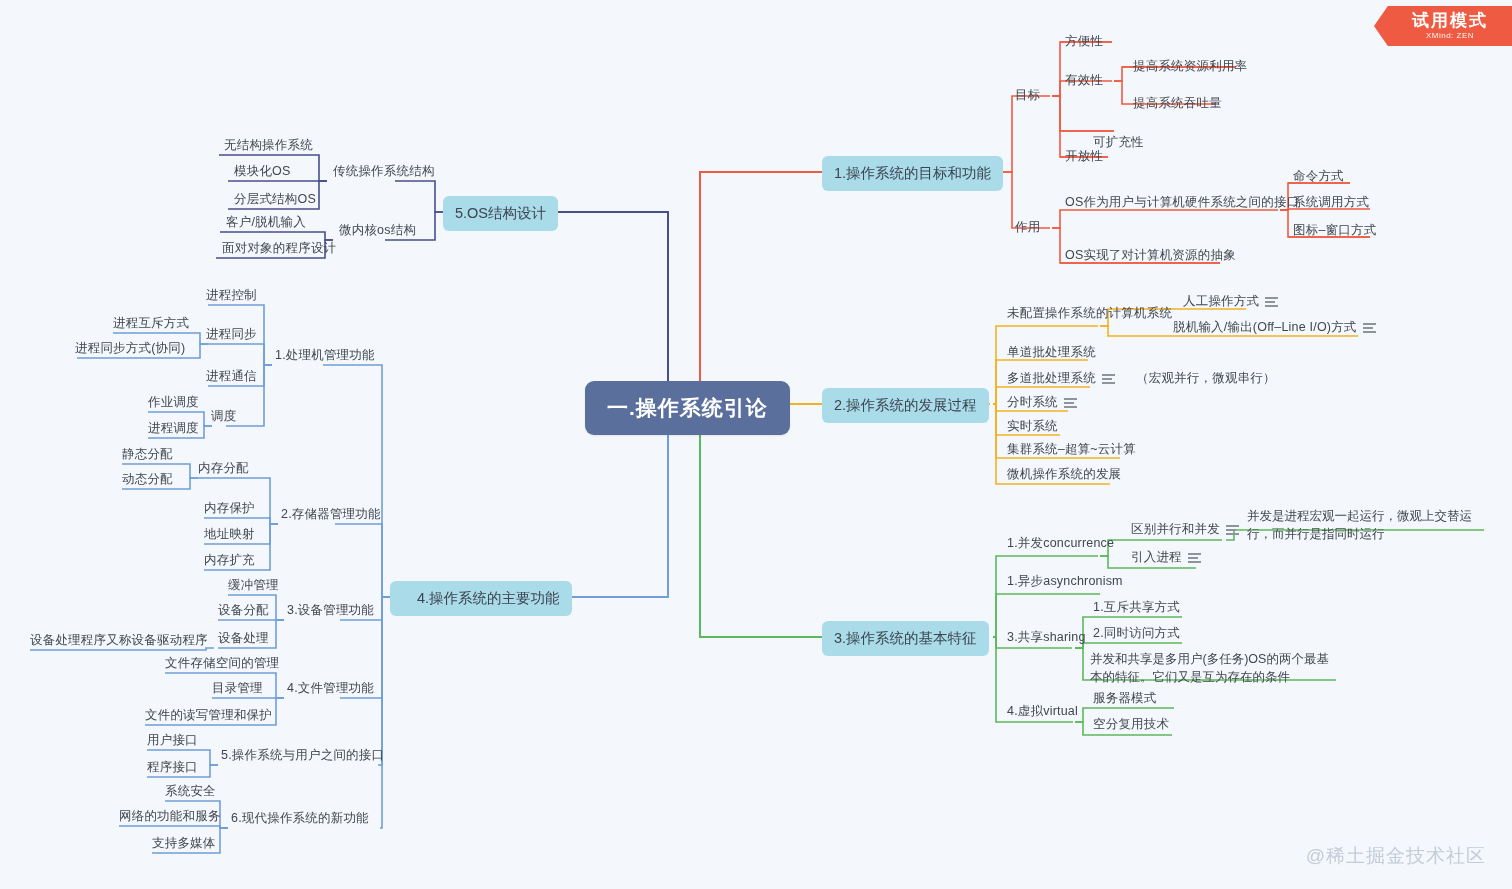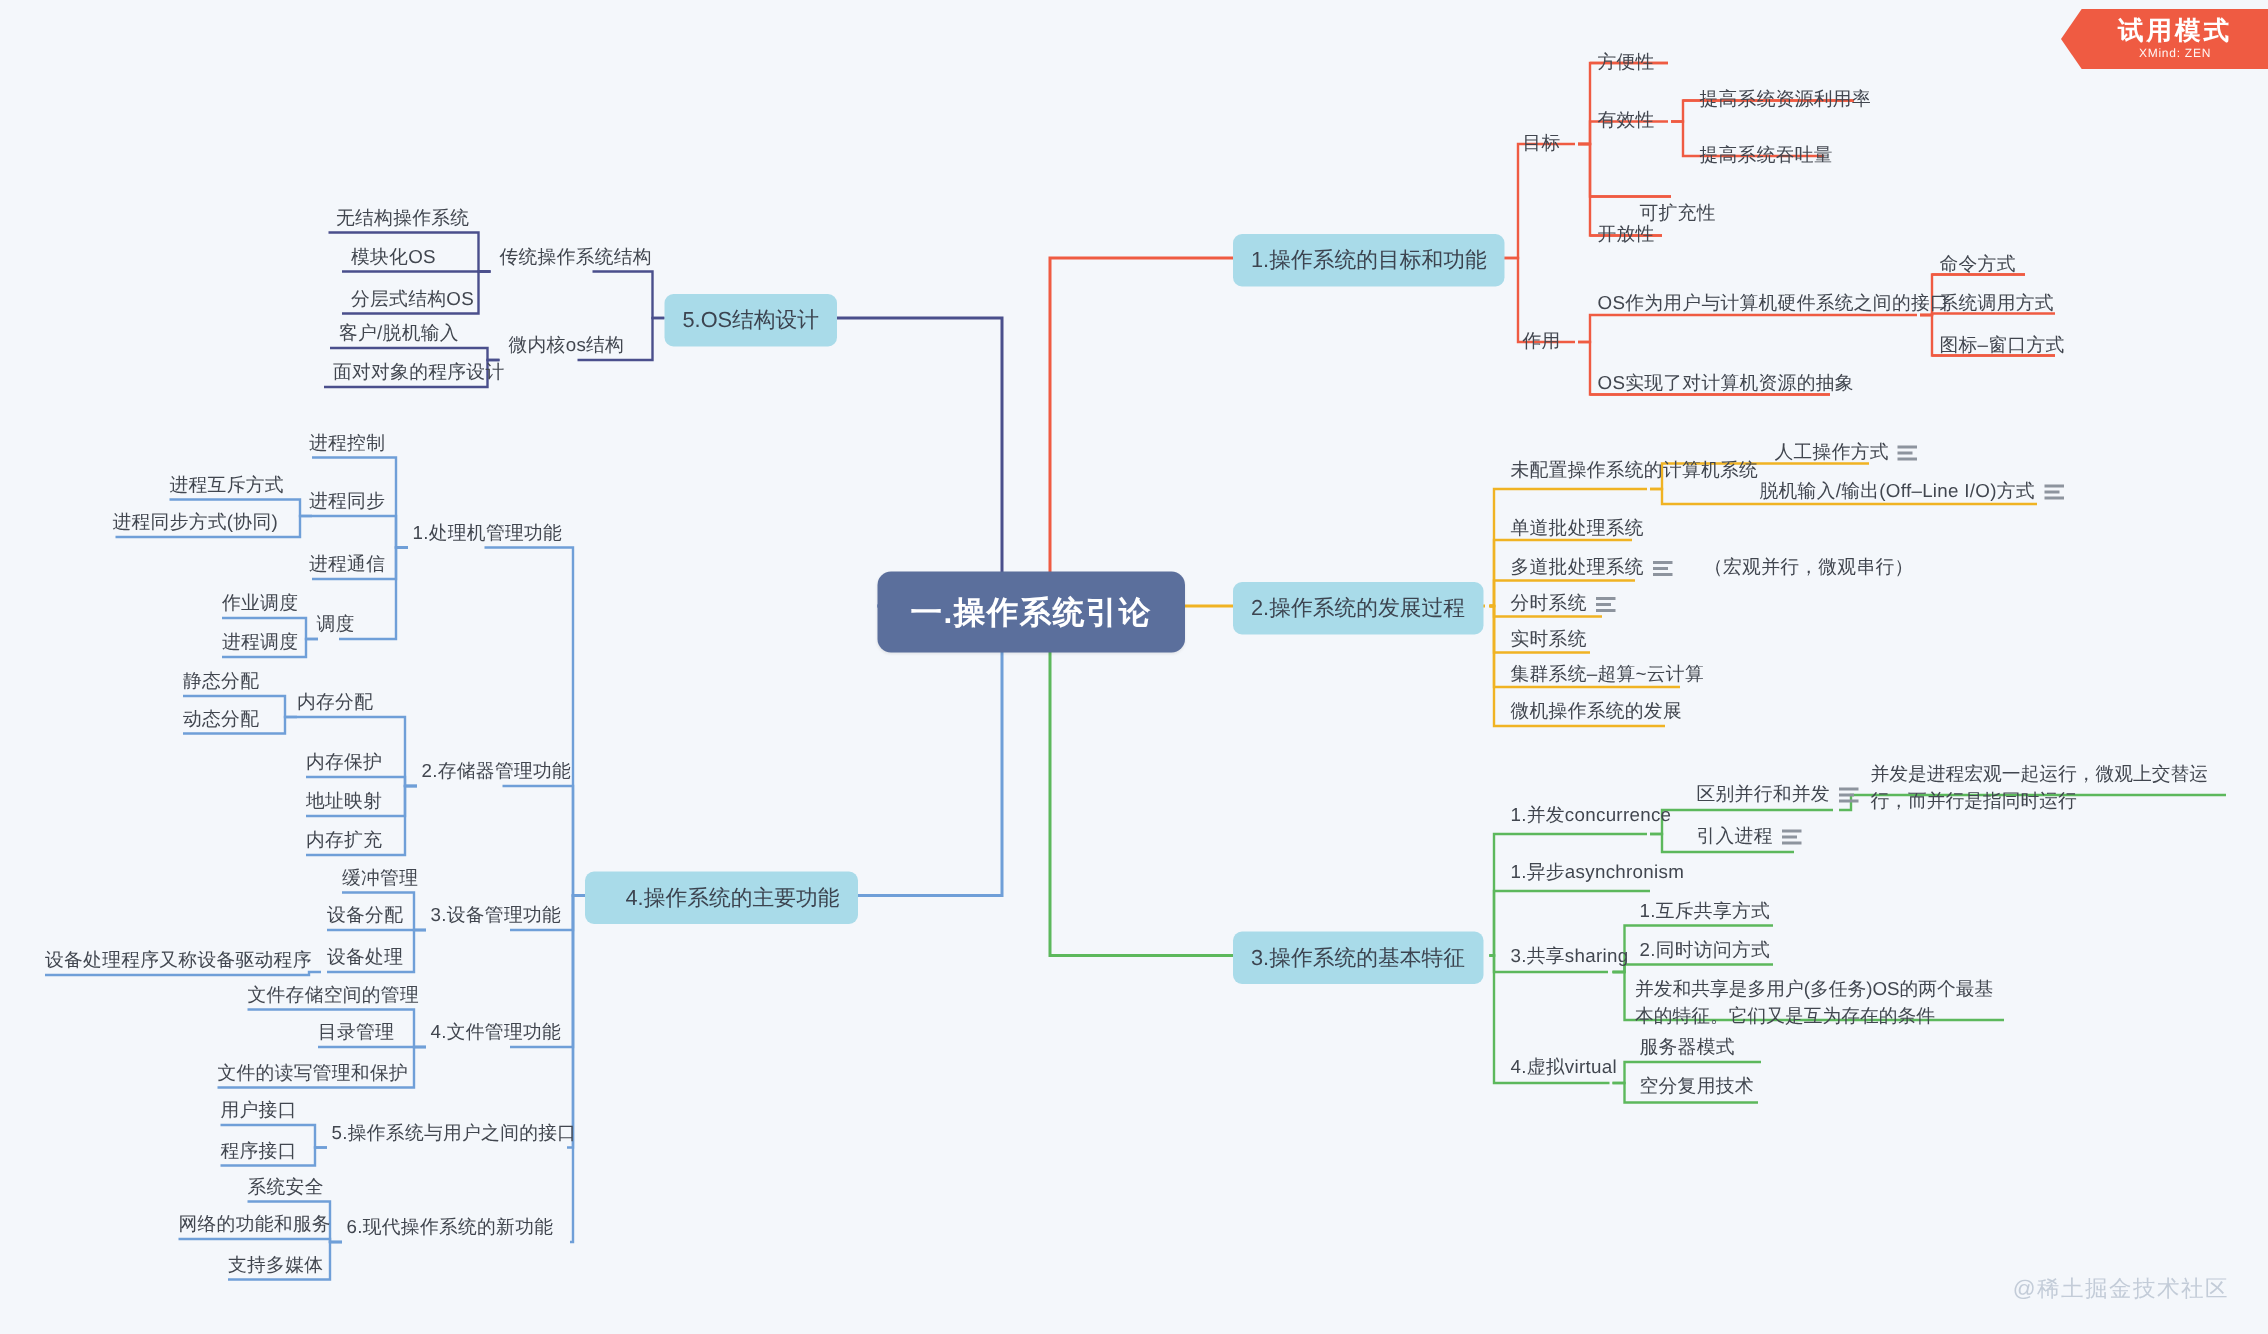--- a/index.html
+++ b/index.html
@@ -109,21 +109,21 @@
     font-size: 8px;
     letter-spacing: 0.5px;
     opacity: 0.95;
     margin-top: 1px;
   }
   #watermark {
     position: absolute;
     right: 26px;
     bottom: 20px;
     color: #c3ccd8;
-    font-size: 15px;
+    font-size: 19px;
     letter-spacing: 1px;
   }
 </style>
 </head>
 <body>
 
 <div id="canvas">
 
   <svg class="edges" viewBox="0 0 1512 889">
 

